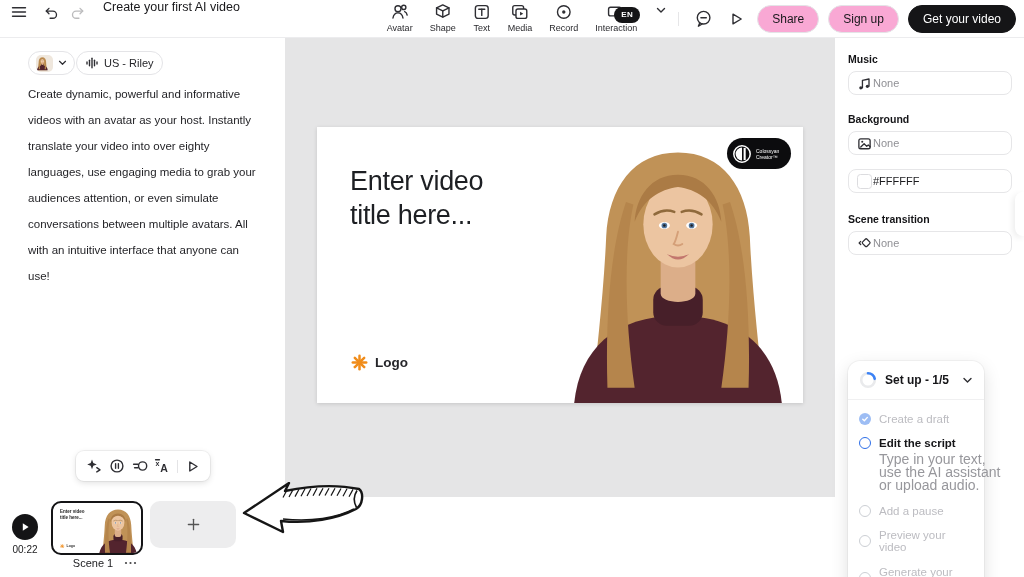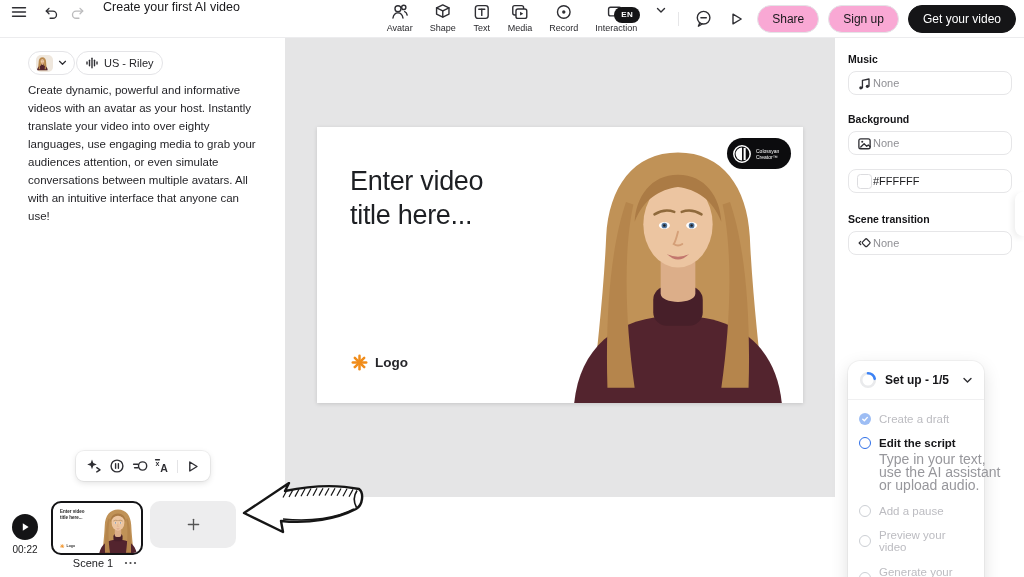--- a/index.html
+++ b/index.html
@@ -22,21 +22,21 @@
   .tb-divider{width:1px;height:14px;background:#e6e6e8;margin:0 3px}
   .btn{border:1px solid #e4e4e7;border-radius:17px;padding:0 14px;height:28px;font-size:12px;color:#18181b;background:#f9a8d4;font-family:inherit;cursor:pointer;display:flex;align-items:center}
   .btn-cta{background:#151517;color:#fff;border-color:#151517}
 
   
   .left-panel{position:absolute;left:0;top:37px;width:285px;height:460px;background:#fff}
   .pill{position:absolute;display:flex;align-items:center;gap:5px;border:1px solid #e4e4e7;border-radius:16px;height:24px;padding:4px 8px;font-size:11px;color:#26262a;background:#fff;box-sizing:border-box;cursor:pointer}
   .avatar-pill{left:28px;top:14px;padding:0 7px}
   .avatar-chip{width:17px;height:17px;border-radius:5px;overflow:hidden;background:#efe7dd}
   .voice-pill{left:76px;top:14px}
-  .script{position:absolute;left:28px;top:44px;width:233px;font-size:11.5px;line-height:18px;color:#1f1f23}
+  .script{position:absolute;left:28px;top:44px;width:233px;font-size:11.5px;line-height:26px;color:#1f1f23}
 
   
   .canvas-area{position:absolute;left:285px;top:37px;width:550px;height:460px;background:#e5e5e6}
   .video-canvas{position:absolute;left:317px;top:127px;width:486px;height:276px;background:#fff;box-shadow:0 1px 4px rgba(0,0,0,.14);overflow:hidden;z-index:2}
   .video-title{position:absolute;left:33px;top:37px;font-size:27px;line-height:34px;color:#1d1f23;letter-spacing:-.3px}
   .logo-row{position:absolute;left:34px;bottom:32px;display:flex;align-items:center;gap:7px}
   .logo-label{font-size:13.5px;font-weight:700;color:#26262a}
   .watermark{position:absolute;right:12px;top:11px;width:64px;height:31px;background:#0c0c0e;border-radius:16px;display:flex;align-items:center;gap:4px;padding:0 5px;box-sizing:border-box}
   .wm-text{color:#fff;font-size:5px;line-height:6px}
   .avatar-main{position:absolute;right:0;bottom:-2px}

